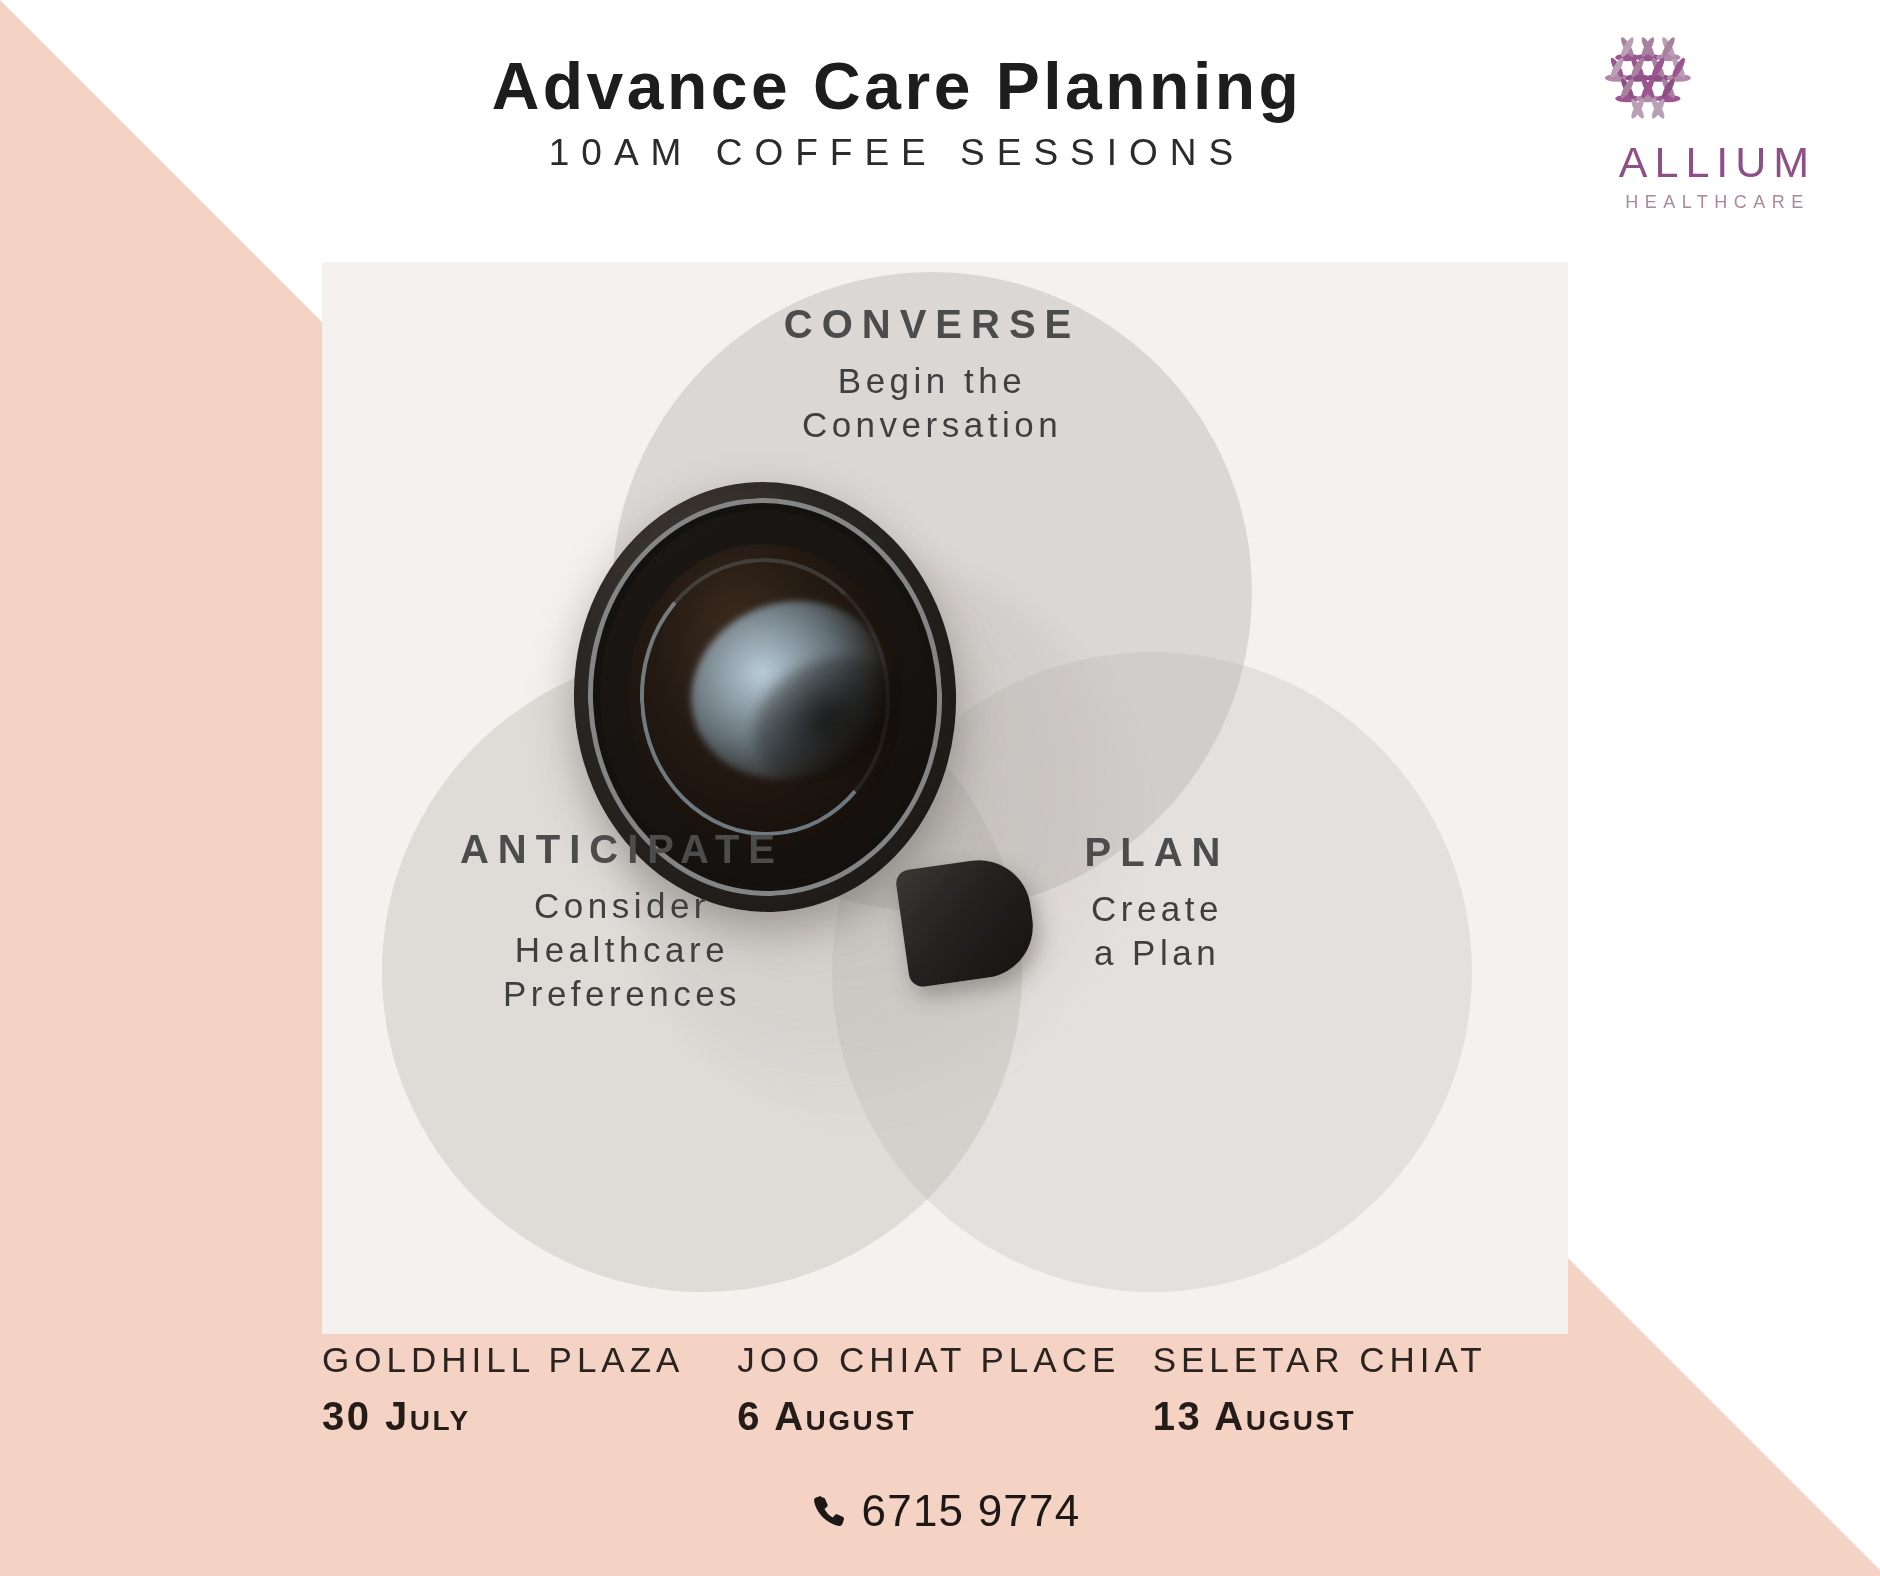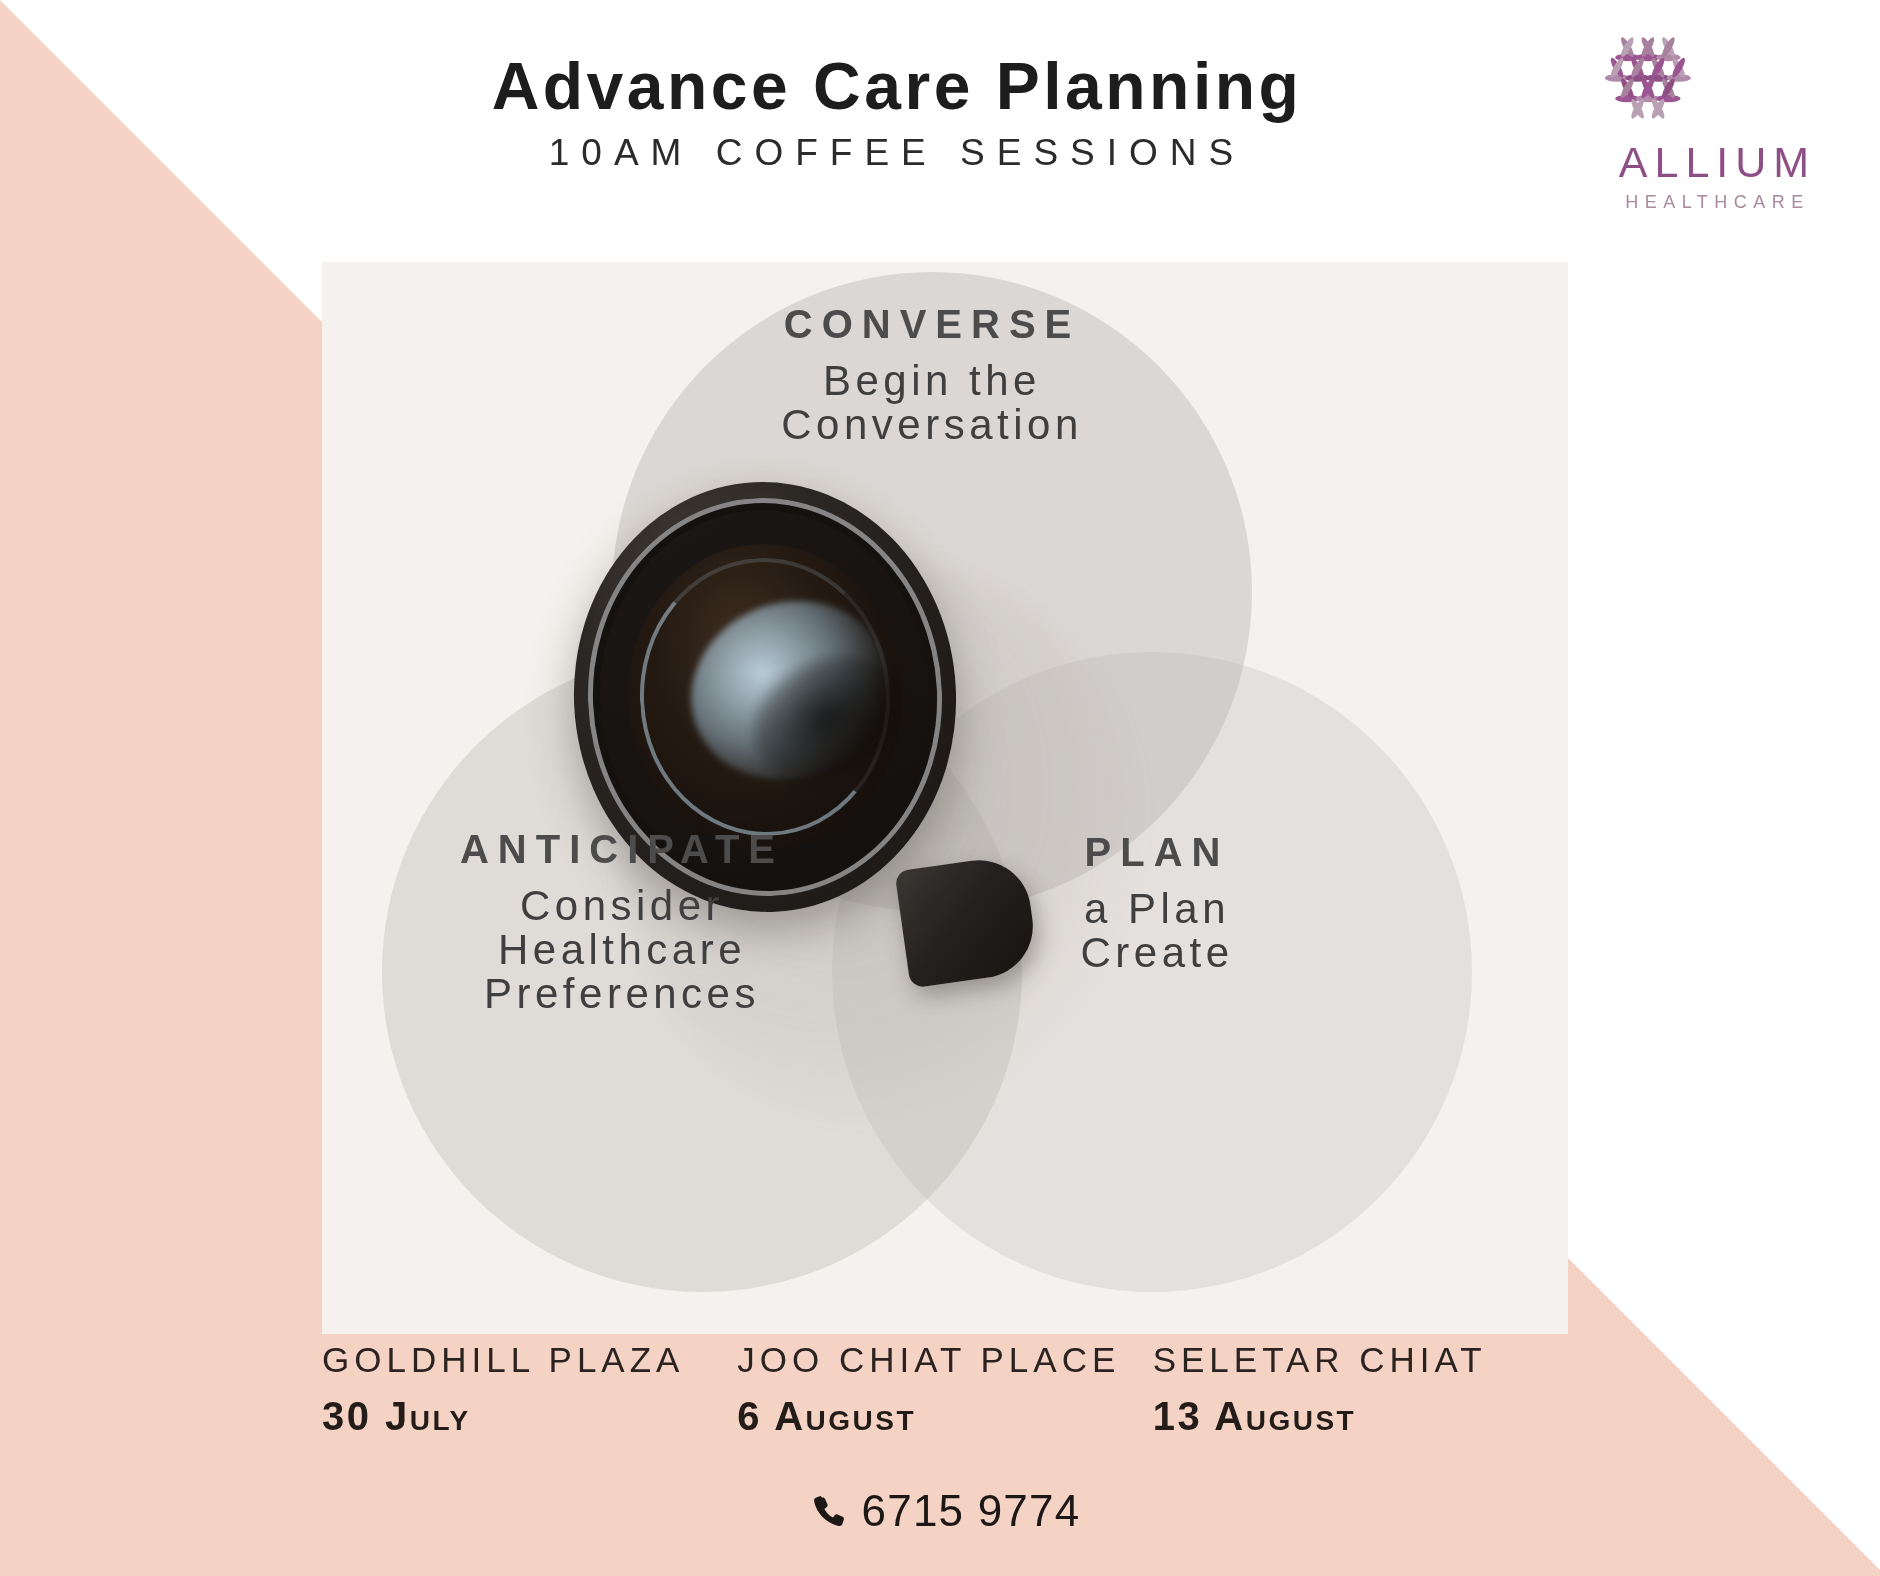--- a/index.html
+++ b/index.html
@@ -236,21 +236,21 @@
   }
   .venn-title {
     font-size: 40px;
     letter-spacing: 9px;
     color: #4c4c4c;
     font-weight: 700;
     white-space: nowrap;
   }
   .venn-desc {
     margin-top: 12px;
-    font-size: 42px;
+    font-size: 35px;
     line-height: 44px;
     letter-spacing: 4.5px;
     color: #3f3f3f;
     font-weight: 400;
   }
   .label-converse { left: 355px; top: 40px; width: 510px; }
   .label-anticipate { left: 20px; top: 565px; width: 560px; }
   .label-plan { left: 620px; top: 568px; width: 430px; }
 
   
@@ -407,22 +407,22 @@
       <div class="venn-desc">
         <div>Consider</div>
         <div>Healthcare</div>
         <div>Preferences</div>
       </div>
     </div>
 
     <div class="venn-label label-plan">
       <div class="venn-title">PLAN</div>
       <div class="venn-desc">
+        <div>Create</div>
         <div>a Plan</div>
-        <div>Create</div>
       </div>
     </div>
   </div>
 
   <div class="locations">
     <div class="loc">
       <div class="loc-name">GOLDHILL PLAZA</div>
       <div class="loc-date">30 July</div>
     </div>
     <div class="loc">

